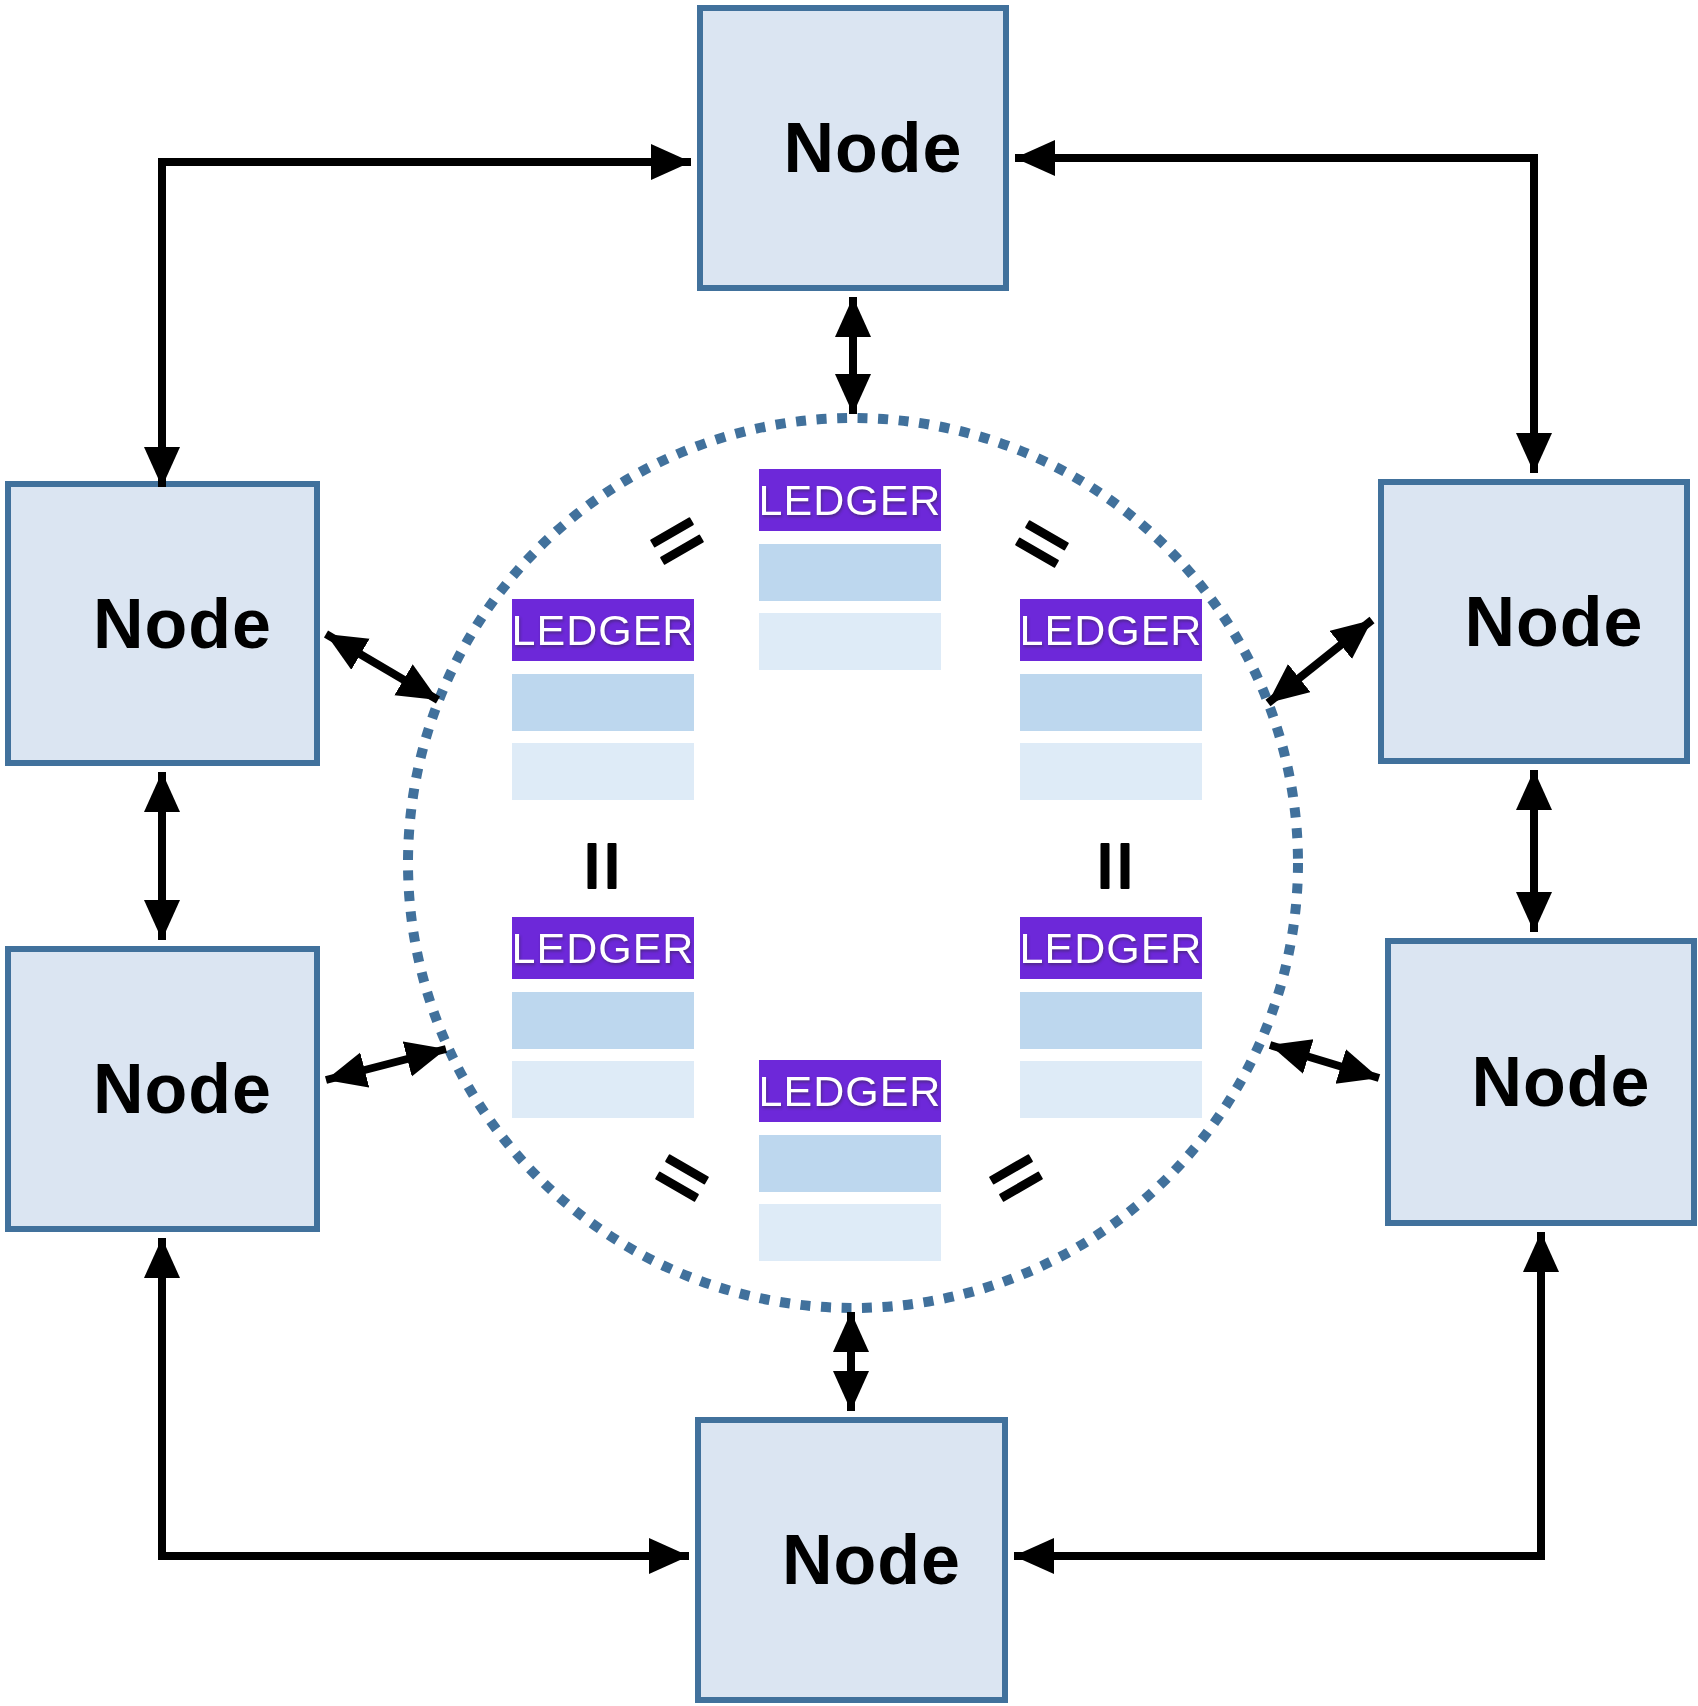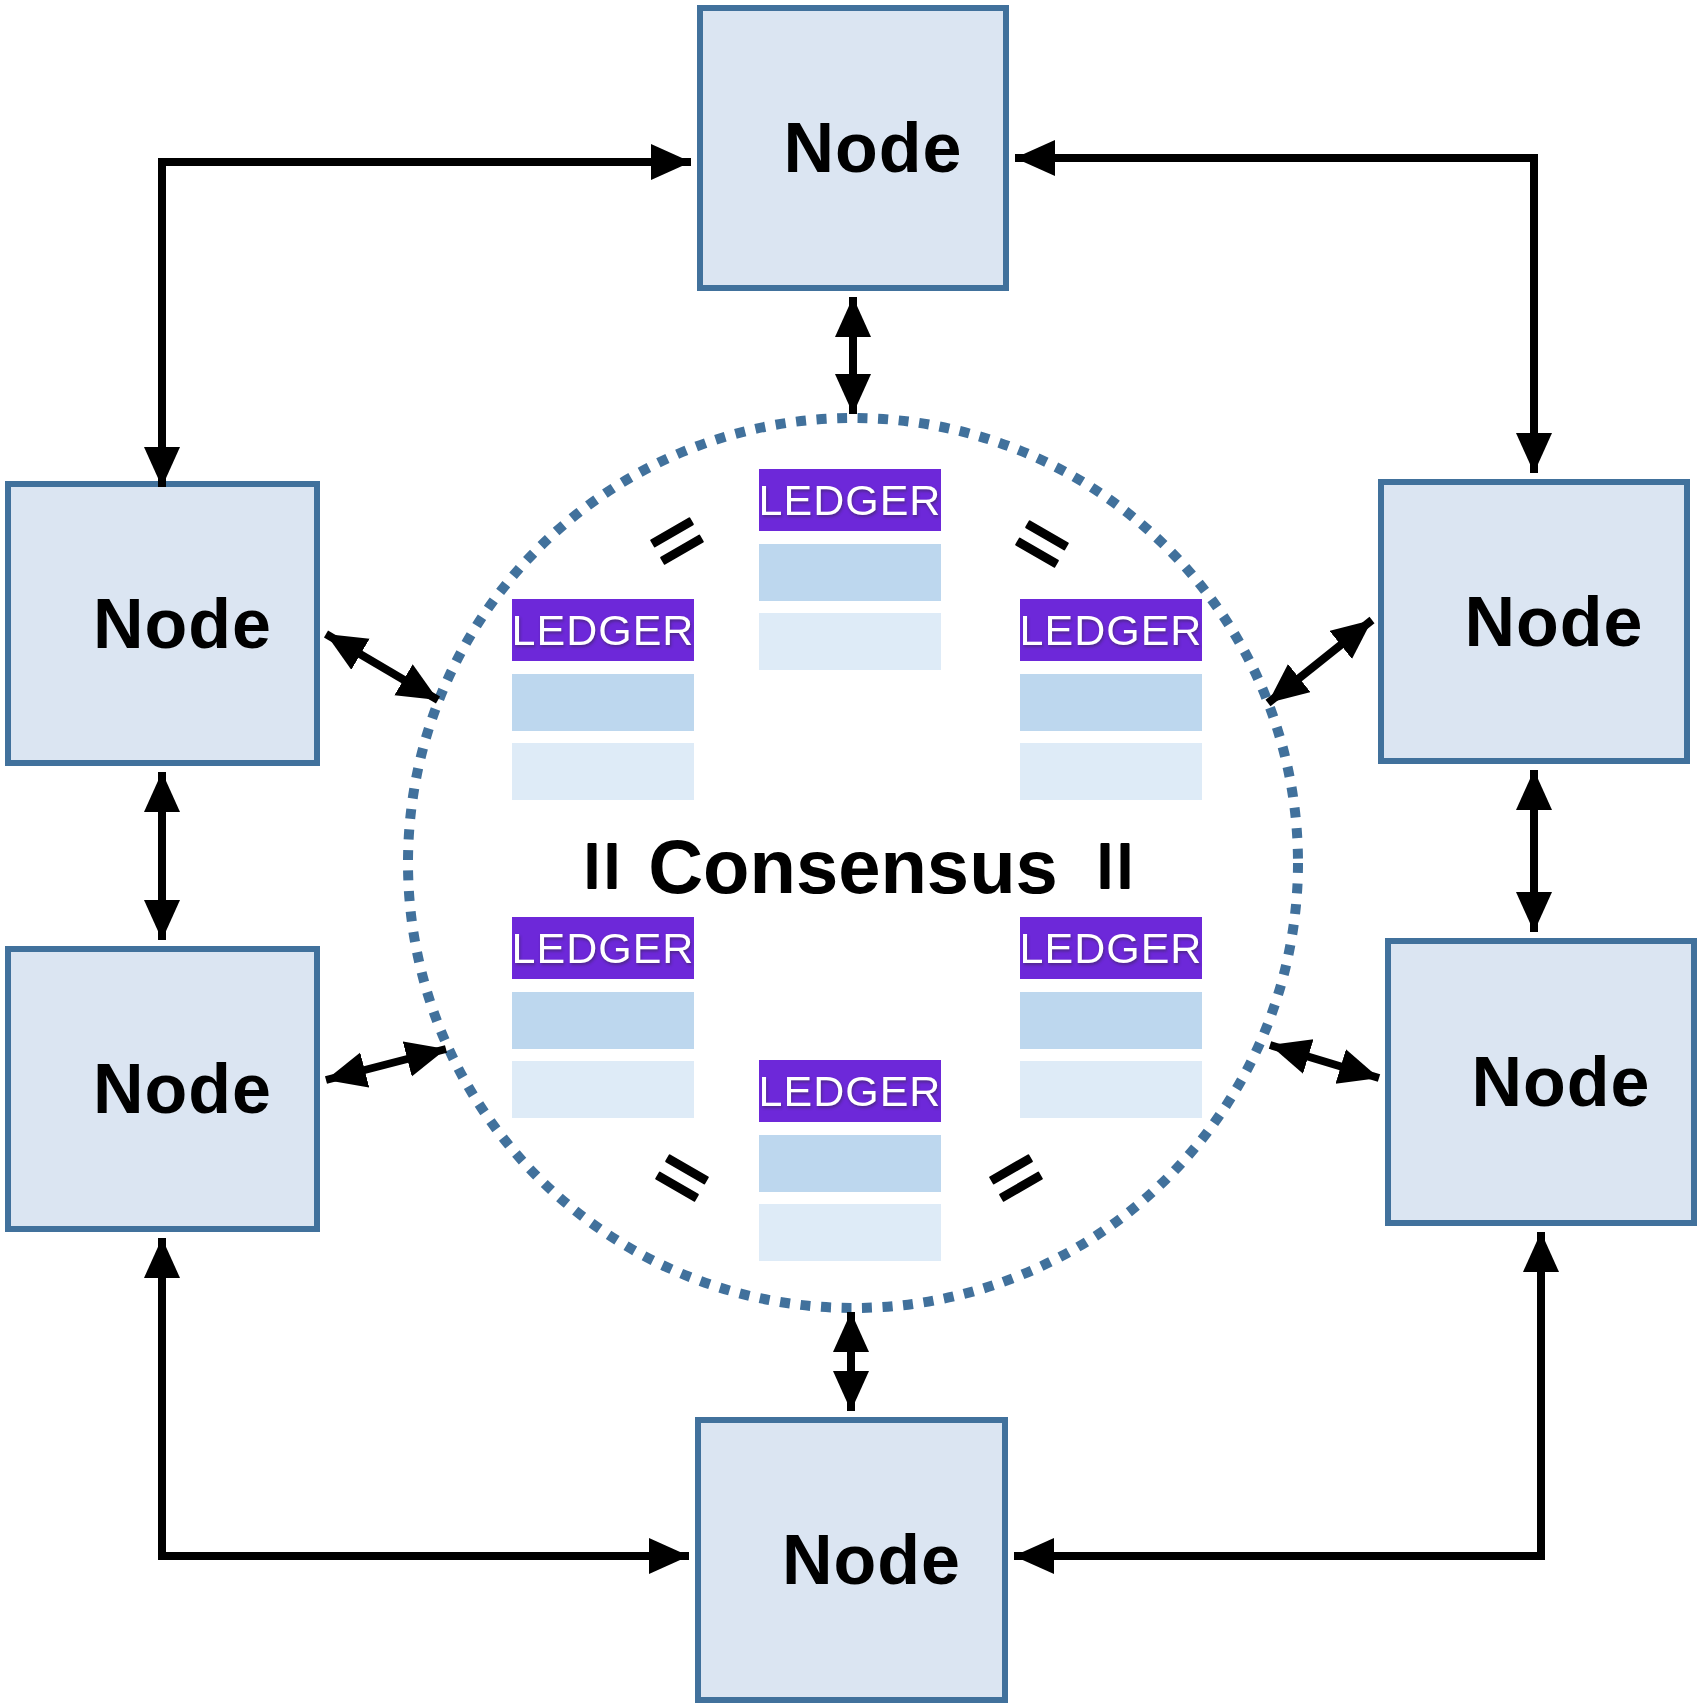--- a/index.html
+++ b/index.html
@@ -157,21 +157,20 @@
     </div>
   <div class="equals" style="left:682px; top:1178px; transform:translate(-50%,-50%) rotate(30deg);">
       <i></i>
       <i></i>
     </div>
   <div class="equals" style="left:1016px; top:1178px; transform:translate(-50%,-50%) rotate(-30deg);">
       <i></i>
       <i></i>
     </div>
 
-  <div class="consensus">Consensus</div>
 
   <svg class="overlay" viewBox="0 0 1698 1706">
     <defs>
       <marker id="ah" markerUnits="userSpaceOnUse" markerWidth="42" markerHeight="38" refX="40" refY="18" orient="auto-start-reverse">
         <path d="M0,0 L40,18 L0,36 Z" fill="#000000"></path>
       </marker>
     </defs>
 
     <circle cx="853" cy="863" r="445" fill="none" stroke="#41719c" stroke-width="10" stroke-dasharray="10 10.6"></circle>
 

